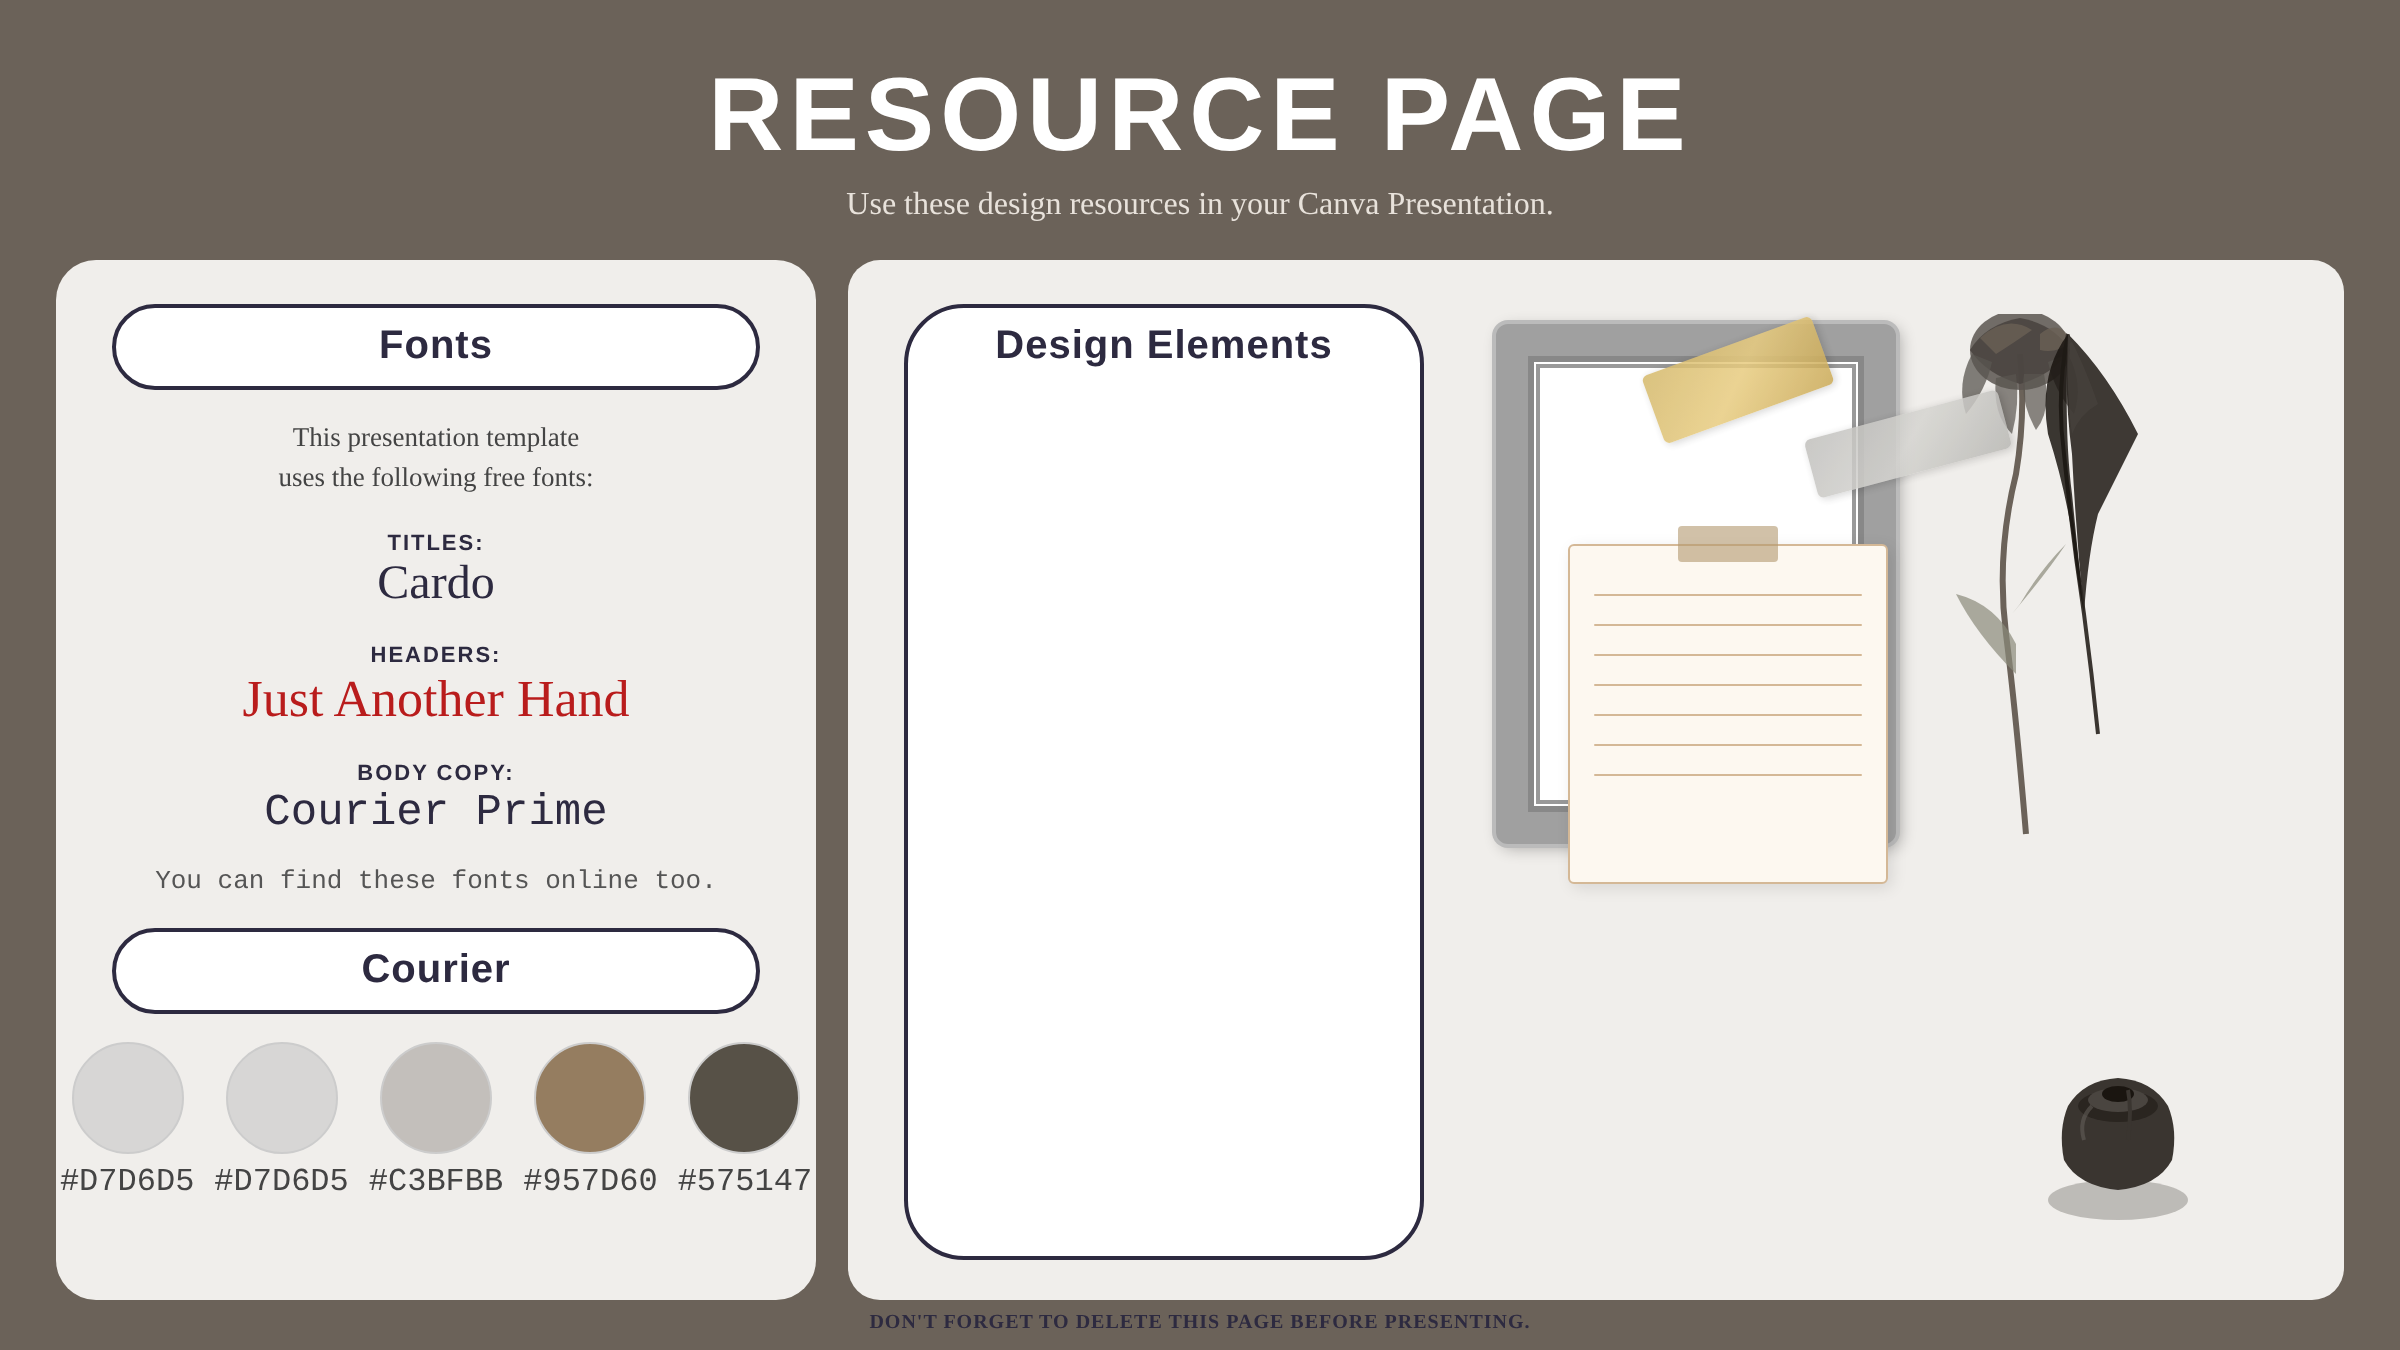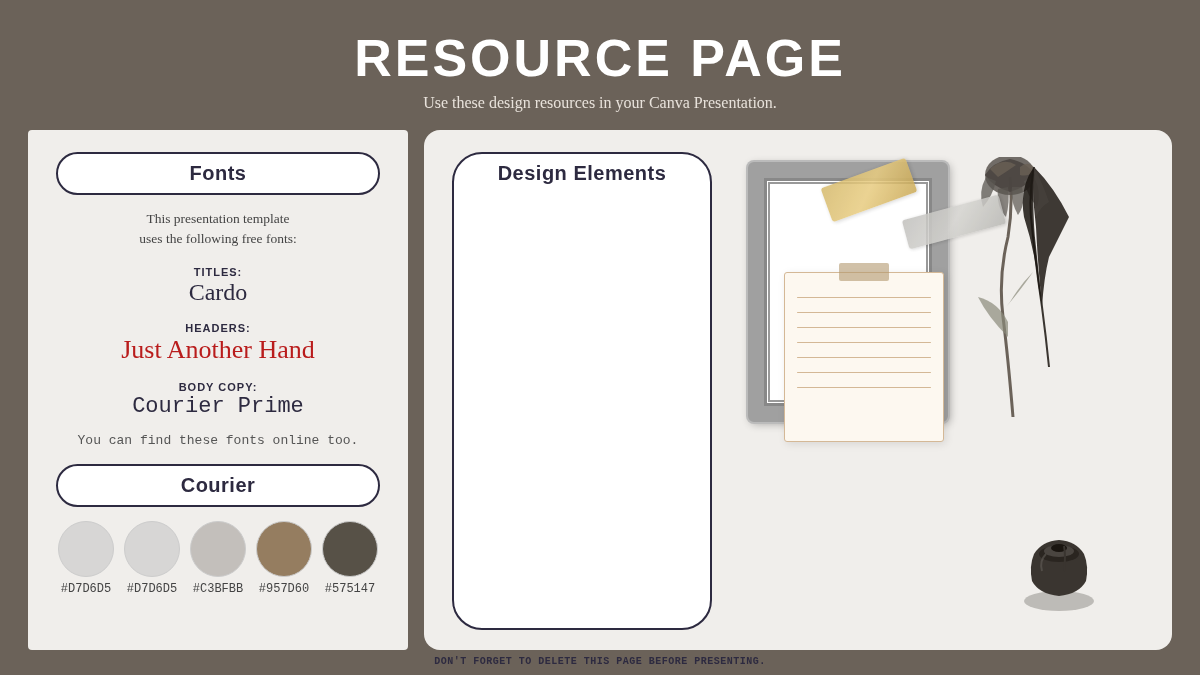--- a/index.html
+++ b/index.html
@@ -41,21 +41,21 @@
       display: flex;
       gap: 16px;
       padding: 0 28px;
       width: 100%;
       flex: 1;
     }
 
     
     .left-panel {
       background: #f0eeeb;
-      border-radius: 4px;
+      border-radius: 20px;
       width: 380px;
       min-width: 380px;
       padding: 22px 28px 20px;
       display: flex;
       flex-direction: column;
       gap: 10px;
     }
 
     .section-badge {
       background: #ffffff;
@@ -141,21 +141,21 @@
     }
 
     .color-swatch {
       width: 56px;
       height: 56px;
       border-radius: 50%;
       border: 1px solid #ccc;
     }
 
     .color-hex {
-      font-size: 12px;
+      font-size: 16px;
       color: #444;
       font-family: 'Courier New', monospace;
     }
 
     
     .right-panel {
       background: #f0eeeb;
       border-radius: 16px;
       flex: 1;
       padding: 22px 28px 20px;
@@ -285,21 +285,21 @@
       border-radius: 1px;
     }
 
     
     .footer-note {
       text-align: right;
       padding: 6px 28px 8px;
       font-size: 10px;
       font-weight: 700;
       color: #2d2a40;
-      font-family: Liberation Mono, monospace;
+      font-family: Liberation Serif, serif;
       letter-spacing: 0.5px;
     }
 
     
     .rose-svg-wrap {
       position: absolute;
       left: 220px;
       top: 5px;
     }
 

